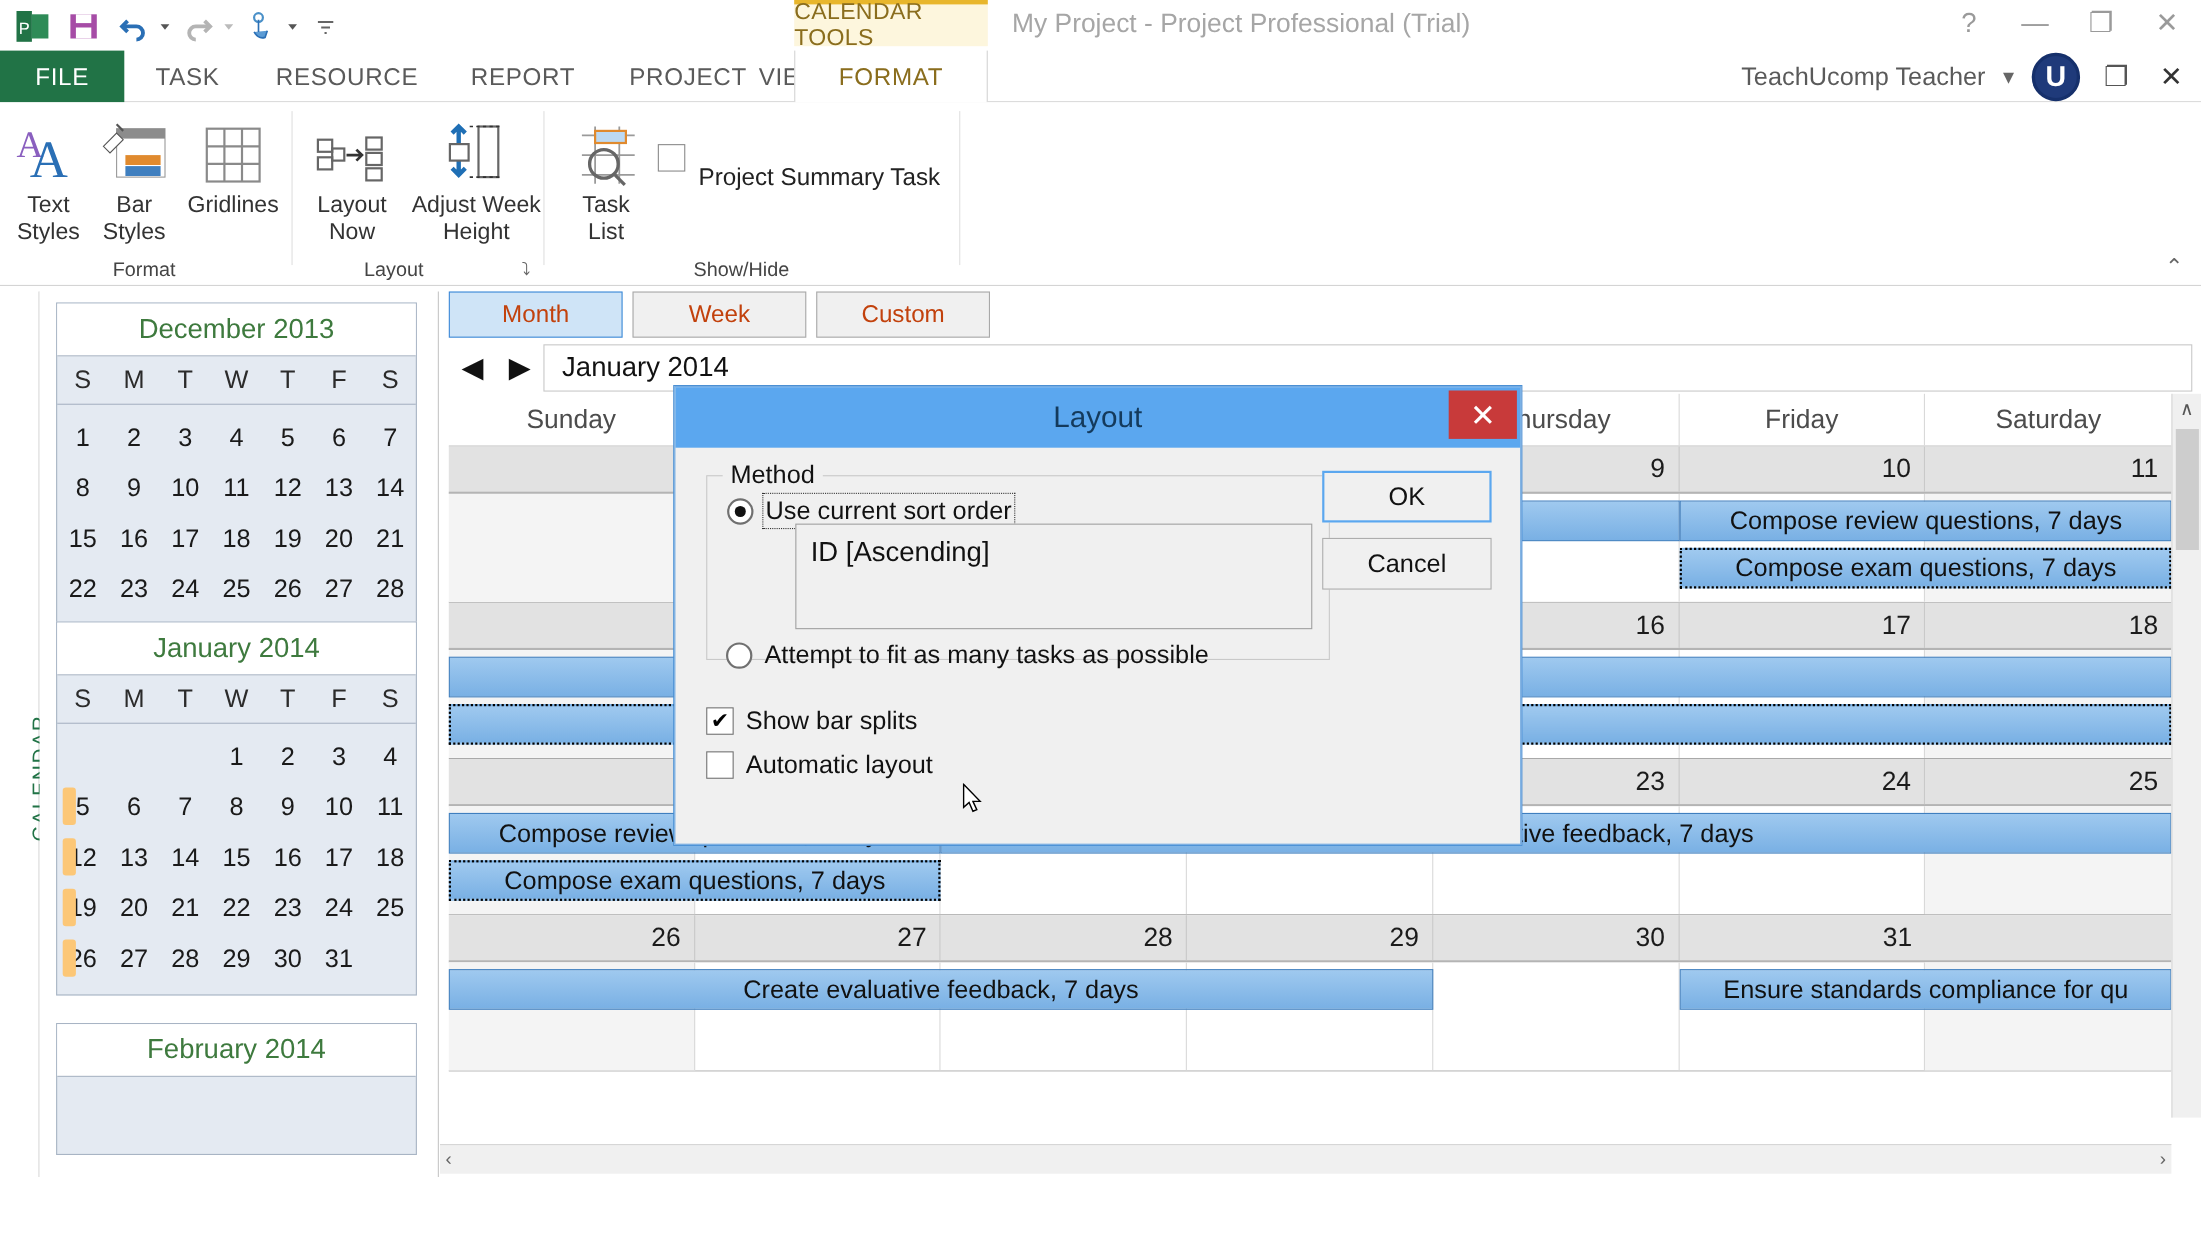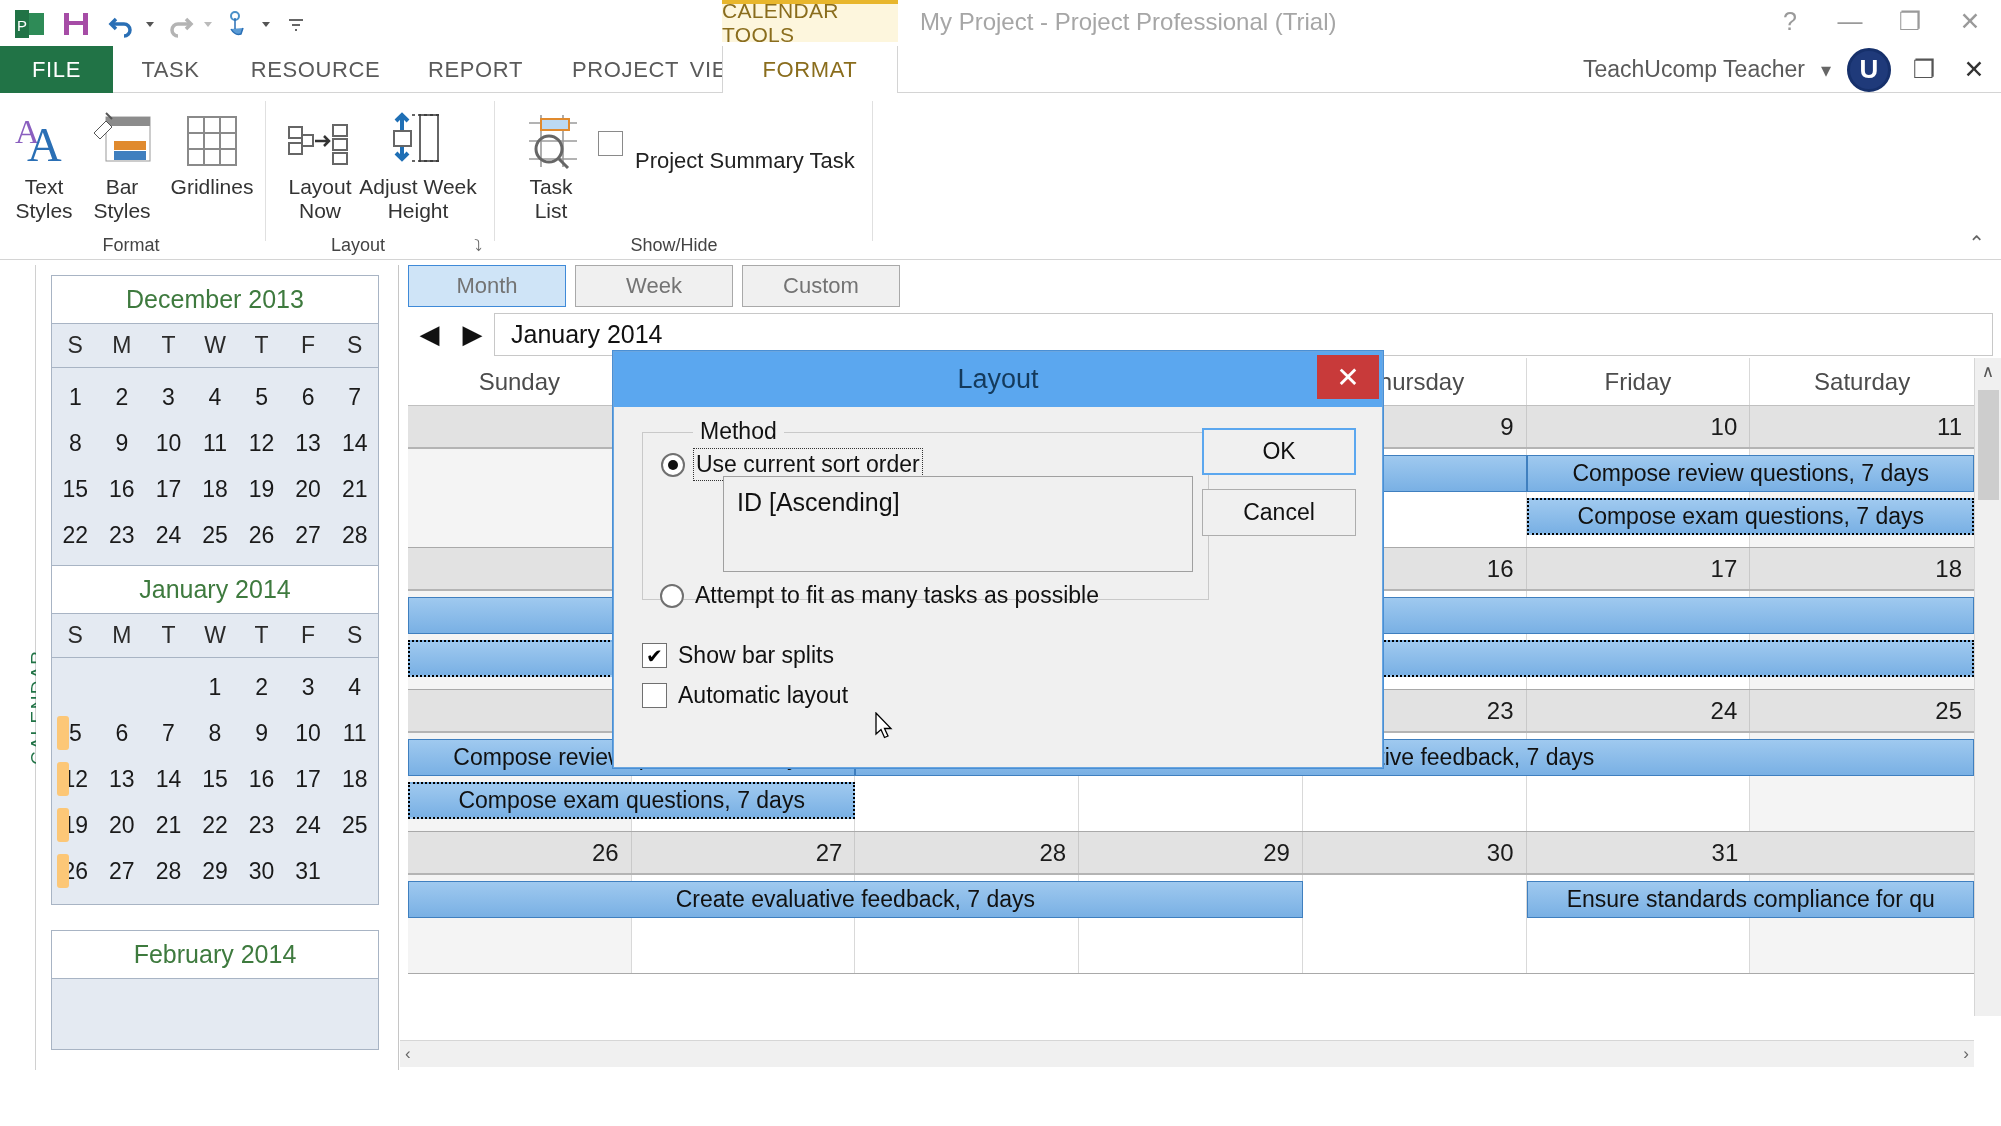--- a/index.html
+++ b/index.html
@@ -64,21 +64,21 @@
   .mini-grid { position:relative; padding:6px 0 10px 0;}
   .mini-week { display:grid; grid-template-columns:repeat(7,1fr); height:46px; position:relative;}
   .mini-week div { display:flex;align-items:center;justify-content:center;font-size:23px;color:#1a1a1a;}
   .mini-mark { position:absolute; left:5px; width:12px; height:34px; background:#fcc777; border-radius:3px; top:6px;}
 
   
   .calarea { position:absolute; left:400px; top:265px; width:1601px; height:805px; background:#fff; }
 
   .viewbtns { position:absolute; left:8px; top:0px; height:42px; display:flex; gap:9px; }
   .vbtn { width:158px;height:42px; border:1px solid #a9a9a9; background:#f0f0f0; display:flex;align-items:center;justify-content:center;
-          font-size:22px; color:#737373; cursor:pointer;}
+          font-size:22px; color:#c2410c; cursor:pointer;}
   .vbtn.sel { background:#cfe4f7; border-color:#3f8ad8; }
 
   .navbar { position:absolute; left:8px; top:48px; width:1585px; height:43px; display:flex; align-items:center; }
   .arrbtn { width:43px;height:43px;display:flex;align-items:center;justify-content:center;font-size:26px;color:#111;cursor:pointer;}
   .monthbox { flex:1; height:43px; border:1px solid #c8c8c8; background:#fff; display:flex; align-items:center; padding-left:16px; font-size:25px; color:#111;}
 
   .dowhdr { position:absolute; left:8px; top:93px; width:1566px; height:48px; display:grid; grid-template-columns:repeat(7,1fr);
             background:#fff; border-bottom:1px solid #c0c0c0;}
   .dowhdr div { display:flex; align-items:center; justify-content:center; font-size:24px; color:#4c4c4c; border-right:1px solid #d9d9d9;}
   .dowhdr div:last-child { border-right:none;}
@@ -108,21 +108,21 @@
   .hscroll .track { flex:1; height:21px; margin:0 4px; background:#f0f0f0;}
 
   
   .dlg { position:absolute; left:613px; top:351px; width:770px; height:417px;
          background:#f0f0f0; border:1px solid #6aa6e0; box-shadow:0 0 0 1px #4a8fd4; }
   .dlg-title { height:55px; background:#5ba7ef; display:flex; align-items:center; justify-content:center; position:relative;}
   .dlg-title span { font-size:27px; color:#143a5c; }
   .dlg-close { position:absolute; right:3px; top:3px; width:62px; height:44px; background:#c83a3a; color:#fff;
                display:flex;align-items:center;justify-content:center; font-size:28px; cursor:pointer;}
   .fieldset { position:absolute; left:28px; top:80px; width:567px; height:168px; border:1px solid #c9c9c9; }
-  .fs-legend { position:absolute; left:14px; top:-15px; background:#f0f0f0; padding:0 7px; font-size:23px; color:#111;margin-left:36px;}
+  .fs-legend { position:absolute; left:14px; top:-15px; background:#f0f0f0; padding:0 7px; font-size:23px; color:#111;}
   .radio-row { position:absolute; display:flex; align-items:center; gap:11px; cursor:pointer;}
   .radio { width:24px;height:24px;border-radius:50%;border:2px solid #707070;background:#fff; position:relative;}
   .radio.on::after { content:""; position:absolute; left:5px; top:5px; width:10px;height:10px;border-radius:50%;background:#111;}
   .radio-lbl { font-size:23px; color:#111; }
   .radio-lbl.focus { outline:1px dotted #333; outline-offset:2px; }
   .sortbox { position:absolute; left:80px; top:43px; width:470px; height:96px; background:#f0f0f0; border:1px solid #a0a0a0;
              padding:11px 0 0 13px; font-size:25px; color:#111;}
   .dlg-chk { position:absolute; display:flex; align-items:center; gap:11px; cursor:pointer;}
   .dlg-chkbox { width:25px;height:25px;border:1px solid #707070; background:#fff; display:flex;align-items:center;justify-content:center;
                 font-size:20px; color:#000; line-height:1;}
@@ -258,21 +258,21 @@
             <rect x="4" y="32" width="13" height="11" fill="none" stroke="#666" stroke-width="2"></rect>
             <rect x="17" y="24" width="11" height="11" fill="none" stroke="#666" stroke-width="2"></rect>
             <path d="M30 30 h14 m-5 -5 l5 5 l-5 5" stroke="#333" stroke-width="2.5" fill="none"></path>
             <rect x="48" y="14" width="14" height="11" fill="none" stroke="#666" stroke-width="2"></rect>
             <rect x="48" y="28" width="14" height="11" fill="none" stroke="#666" stroke-width="2"></rect>
             <rect x="48" y="42" width="14" height="11" fill="none" stroke="#666" stroke-width="2"></rect>
           </svg>
         </div>
         <div class="lb"><span>Layout</span><br><span>Now</span></div>
       </div>
-      <div class="bigbtn" style="left:84px;width:128px">
+      <div class="bigbtn" style="left:99px;width:128px">
         <div class="ic">
           <svg width="76" height="64" viewBox="0 0 76 64">
             <path d="M22 8 V52 M16 14 l6 -6 l6 6 M16 46 l6 6 l6 -6" stroke="#1f6fb5" stroke-width="4" fill="none"></path>
             <rect x="14" y="24" width="17" height="15" fill="#fff" stroke="#666" stroke-width="2"></rect>
             <rect x="40" y="8" width="18" height="46" fill="none" stroke="#666" stroke-width="2"></rect>
             <path d="M32 8 H60 M32 54 H60" stroke="#333" stroke-width="1.5" stroke-dasharray="3 3"></path>
           </svg>
         </div>
         <div class="lb"><span>Adjust Week</span><br><span>Height</span></div>
       </div>

